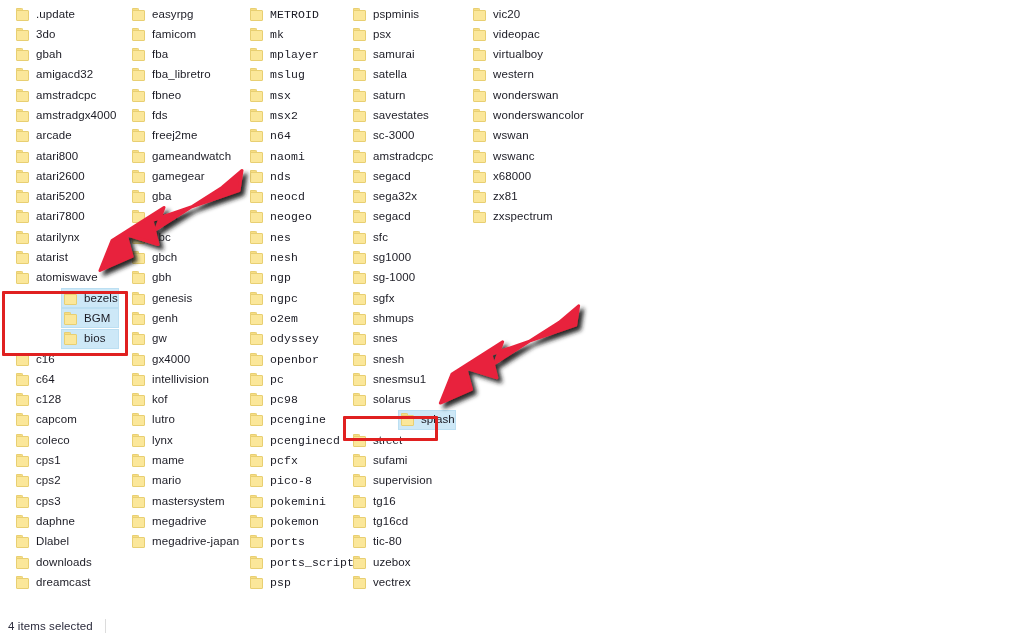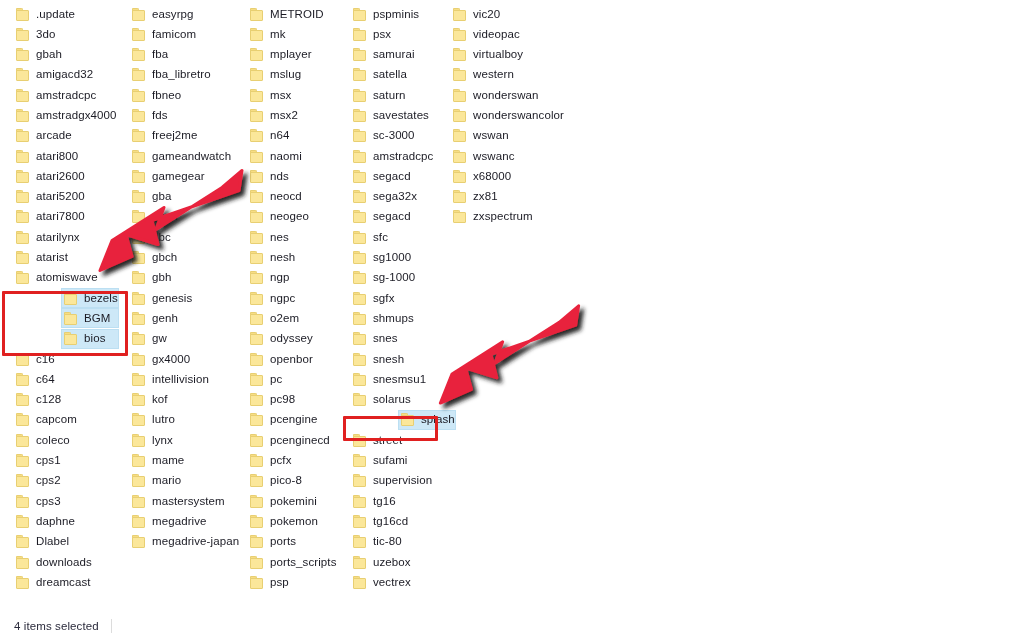--- a/index.html
+++ b/index.html
@@ -96,21 +96,21 @@
     left: 0;
     bottom: 0;
     width: 1024px;
     height: 28px;
     display: flex;
     align-items: center;
   }
   .status-text {
     font-size: 11.5px;
     color: #2b2b3c;
-    padding-left: 14px;
+    padding-left: 8px;
     letter-spacing: 0.1px;
     text-align: center;
   }
   .status-divider {
     width: 1px;
     height: 14px;
     background: #dcdcdc;
     margin-left: 12px;
   }
 
@@ -529,21 +529,21 @@
           <span class="file-label">megadrive</span>
         </div>
         <div class="file-item">
           <span class="folder-icon">
             <span class="tab"></span>
             <span class="body"></span>
           </span>
           <span class="file-label">megadrive-japan</span>
         </div>
       </div>
-      <div class="file-column" style="left: 248px;">
+      <div class="file-column" style="left: 248px; font-family: Liberation Mono, monospace;">
         <div class="file-item">
           <span class="folder-icon">
             <span class="tab"></span>
             <span class="body"></span>
           </span>
           <span class="file-label">METROID</span>
         </div>
         <div class="file-item">
           <span class="folder-icon">
             <span class="tab"></span>
@@ -939,21 +939,21 @@
           <span class="file-label">uzebox</span>
         </div>
         <div class="file-item">
           <span class="folder-icon">
             <span class="tab"></span>
             <span class="body"></span>
           </span>
           <span class="file-label">vectrex</span>
         </div>
       </div>
-      <div class="file-column" style="left: 451px; text-align: right;">
+      <div class="file-column" style="left: 471px; text-align: right;">
         <div class="file-item">
           <span class="folder-icon">
             <span class="tab"></span>
             <span class="body"></span>
           </span>
           <span class="file-label">vic20</span>
         </div>
         <div class="file-item">
           <span class="folder-icon">
             <span class="tab"></span>

